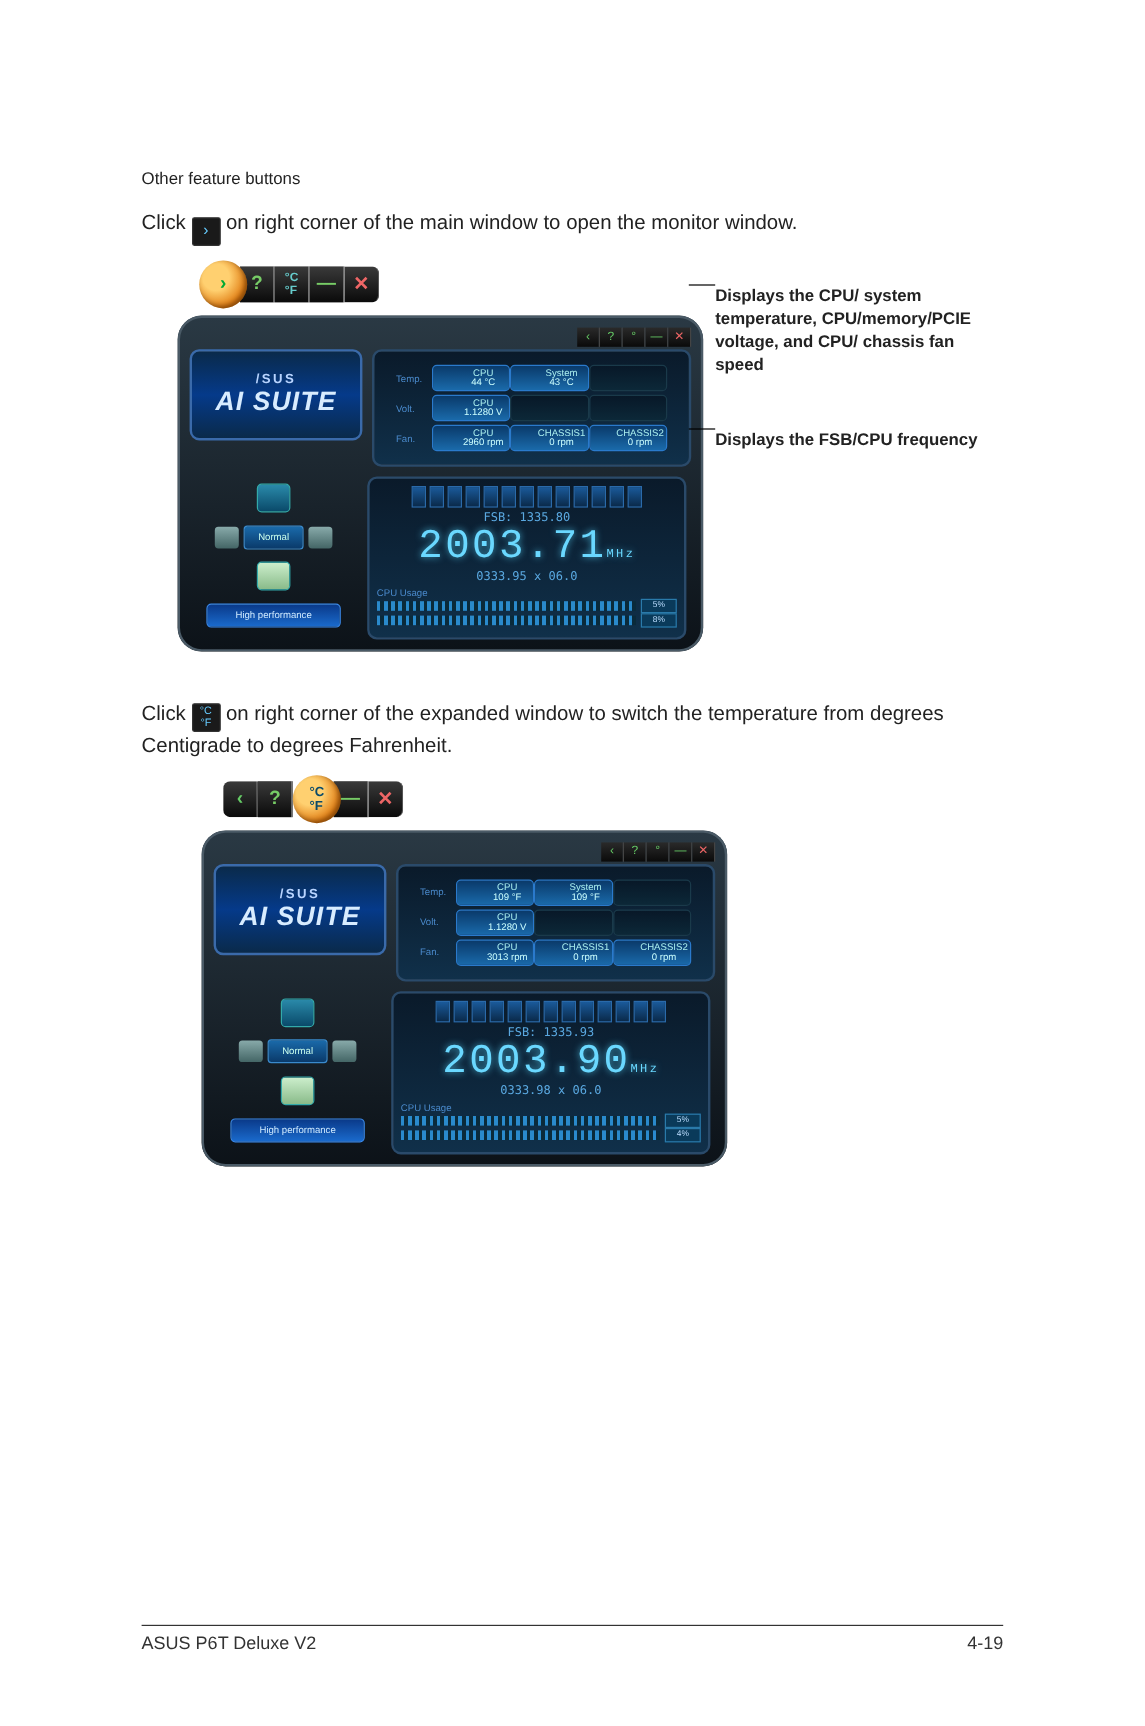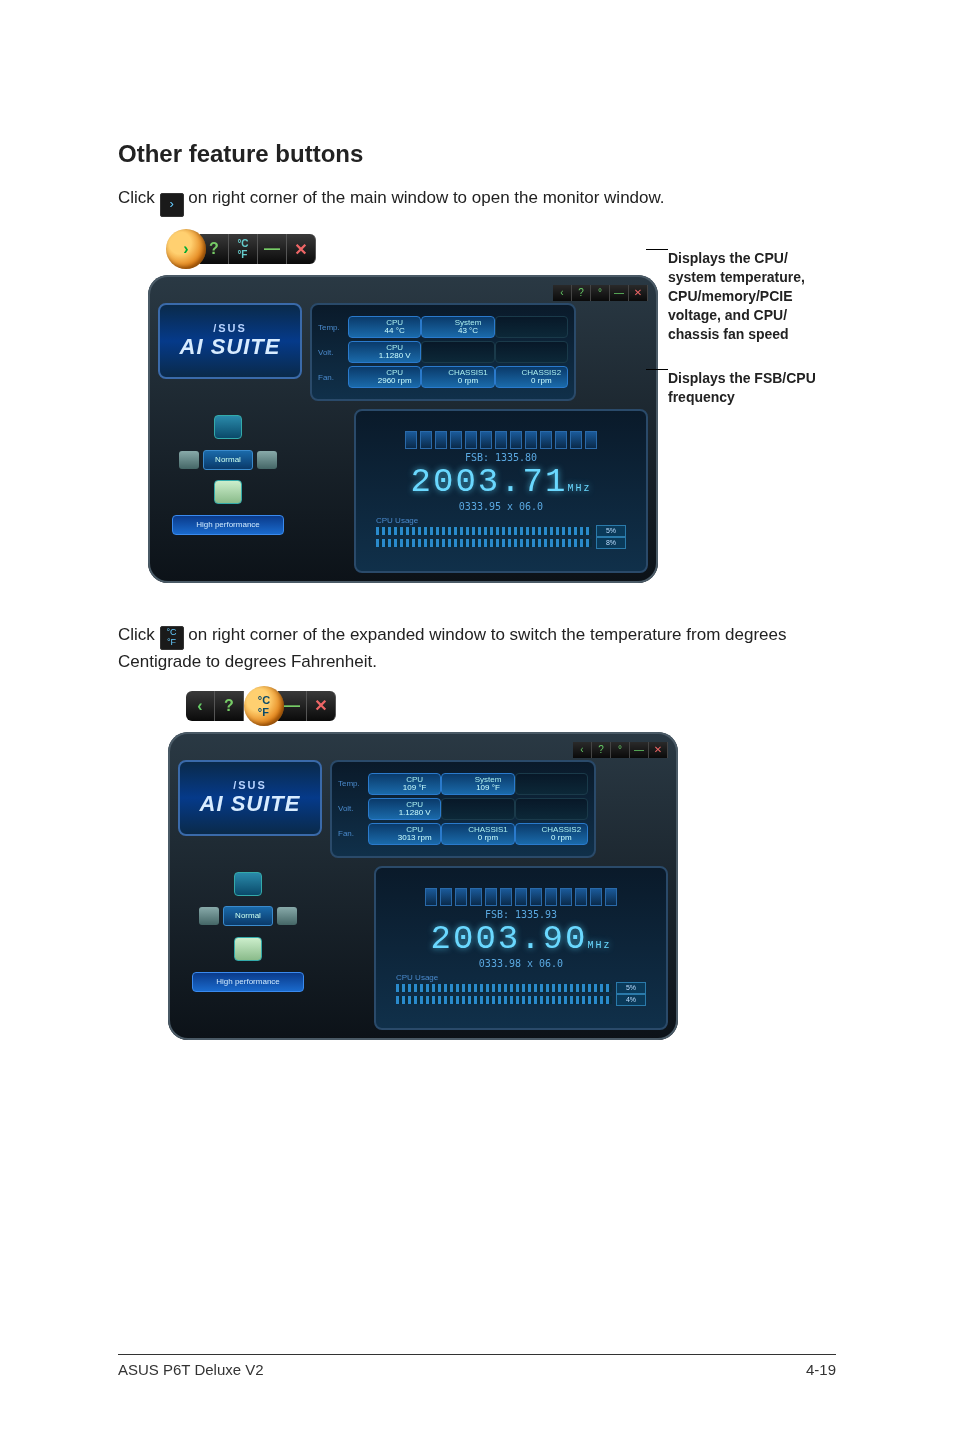--- a/index.html
+++ b/index.html
@@ -1,33 +1,33 @@
 <!DOCTYPE html>
 <html><head>
 <meta charset="utf-8">
 <style>
   html,body{margin:0;padding:0;background:#fff;font-family:Arial,Helvetica,sans-serif;color:#222;}
   .page{width:954px;height:1438px;position:relative;box-sizing:border-box;padding:140px 118px 0 118px;}
-  h3{font-size:24px;font-weight:bold;margin:0 0 18px 0;}
+  h3{font-size:14px;font-weight:normal;margin:0 0 18px 0;}
   p{font-size:17px;line-height:1.4;margin:0 0 12px 0;}
   .inline-icon{display:inline-block;width:22px;height:22px;vertical-align:-5px;background:#1a1a1a;border:1px solid #333;border-radius:2px;line-height:20px;text-align:center;color:#6cf;font-size:13px;}
   .fig{display:flex;align-items:flex-start;margin:8px 0 40px 30px;}
   .panel-shell{background:linear-gradient(#2a3944,#0c1218);border-radius:20px;padding:10px;box-shadow:inset 0 0 0 2px #4a5a66;}
   .panel-row{display:flex;gap:8px;}
   .logo-box{width:140px;height:72px;background:linear-gradient(#0a2a4a,#053a8a,#0a2a4a);border:2px solid #3a6aaa;border-radius:8px;display:flex;flex-direction:column;align-items:center;justify-content:center;color:#cfe6ff;font-weight:bold;}
   .logo-box .t1{font-size:11px;letter-spacing:2px;color:#b8d4ff;}
   .logo-box .t2{font-size:22px;font-style:italic;font-family:Impact,Arial;letter-spacing:1px;color:#d8ecff;}
   .sensor-box{width:250px;background:linear-gradient(#0a1a2a,#10304a);border:2px solid #2a4a6a;border-radius:8px;padding:8px 6px;font-size:8px;color:#7ac8ff;}
-  .sensor-row{display:flex;align-items:center;gap:0;margin:3px 0;}
+  .sensor-row{display:flex;align-items:center;gap:0;margin:3px 12px;}
   .sensor-row .lab{width:30px;color:#4a8acc;}
   .pill{flex:1;background:linear-gradient(#0a3a6a,#1a6aaa);border:1px solid #2a7acc;border-radius:4px;height:20px;display:flex;flex-direction:column;align-items:center;justify-content:center;line-height:1;padding-left:20px;}
   .pill .n{font-size:8px;color:#aee;}
   .pill .v{font-size:8px;color:#cff;}
   .pill.empty{background:linear-gradient(#081828,#0c2838);border-color:#1a3a4a;}
-  .freq-box{width:250px;height:120px;background:linear-gradient(#0a1a2a,#10304a);border:2px solid #2a4a6a;border-radius:8px;padding:20px;color:#6acfff;text-align:center;position:relative;margin-left:48px;}
+  .freq-box{width:250px;height:120px;background:linear-gradient(#0a1a2a,#10304a);border:2px solid #2a4a6a;border-radius:8px;padding:6px;color:#6acfff;text-align:center;position:relative;}
   .freq-bars{display:flex;gap:3px;justify-content:center;margin-bottom:3px;}
   .freq-bars span{width:10px;height:16px;background:linear-gradient(#1a5a9a,#0a2a4a);border:1px solid #2a6aaa;}
   .freq-fsb{font-family:monospace;font-size:10px;color:#5aa8e0;}
   .freq-main{font-family:'Courier New',monospace;font-size:34px;font-weight:normal;color:#6ad8ff;letter-spacing:2px;text-shadow:0 0 6px #4ac;}
   .freq-main small{font-size:10px;}
   .freq-sub{font-family:monospace;font-size:10px;color:#5aa8e0;}
   .cpu-usage{margin-top:4px;}
   .cpu-usage .u-lab{font-size:8px;color:#4a8acc;text-align:left;}
   .u-bar{display:flex;align-items:center;gap:4px;}
   .u-bar .b{flex:1;height:8px;background:repeating-linear-gradient(90deg,#2a8acc 0 3px,#0a2a3a 3px 6px);}

